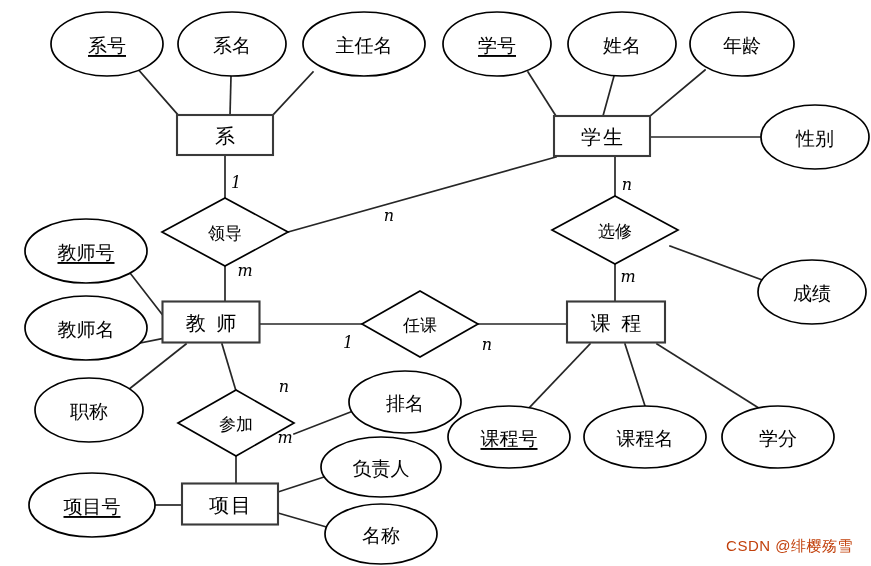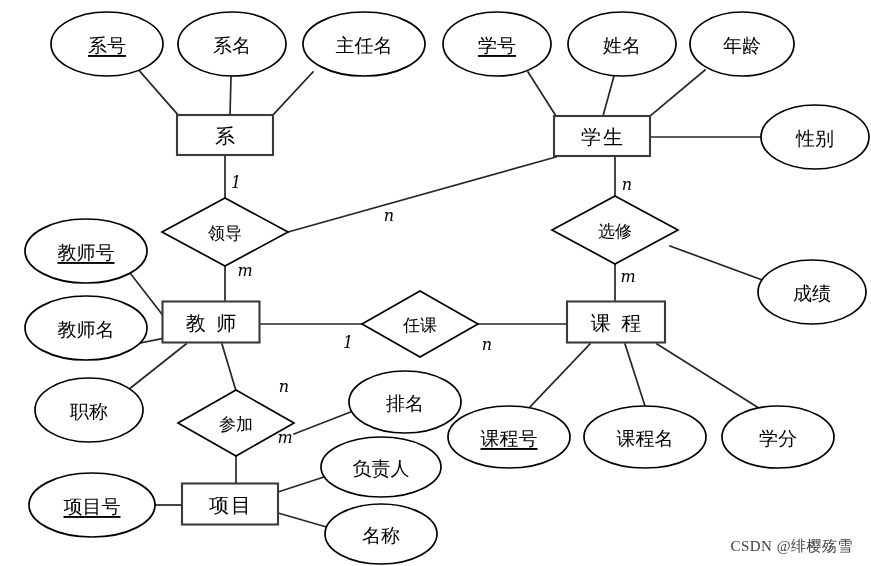--- a/index.html
+++ b/index.html
@@ -65,23 +65,23 @@
     font-style: italic;
     font-size: 16px;
     fill: #000000;
     text-anchor: middle;
     dominant-baseline: central;
   }
   .watermark-text {
     position: absolute;
     right: 18px;
     bottom: 10px;
-    font-family: Liberation Serif, serif;
+    font-family: Liberation Sans, sans-serif;
     font-size: 15px;
-    color: #404040;
+    color: #c2410c;
     letter-spacing: 0.5px;
     user-select: none;
   }
 </style>
 </head>
 <body>
 
 <svg id="er-canvas" viewBox="0 0 871 566" xmlns="http://www.w3.org/2000/svg">
   <g id="layer-connections">
       <line x1="137" y1="68" x2="179" y2="116" class="conn-line"></line>

